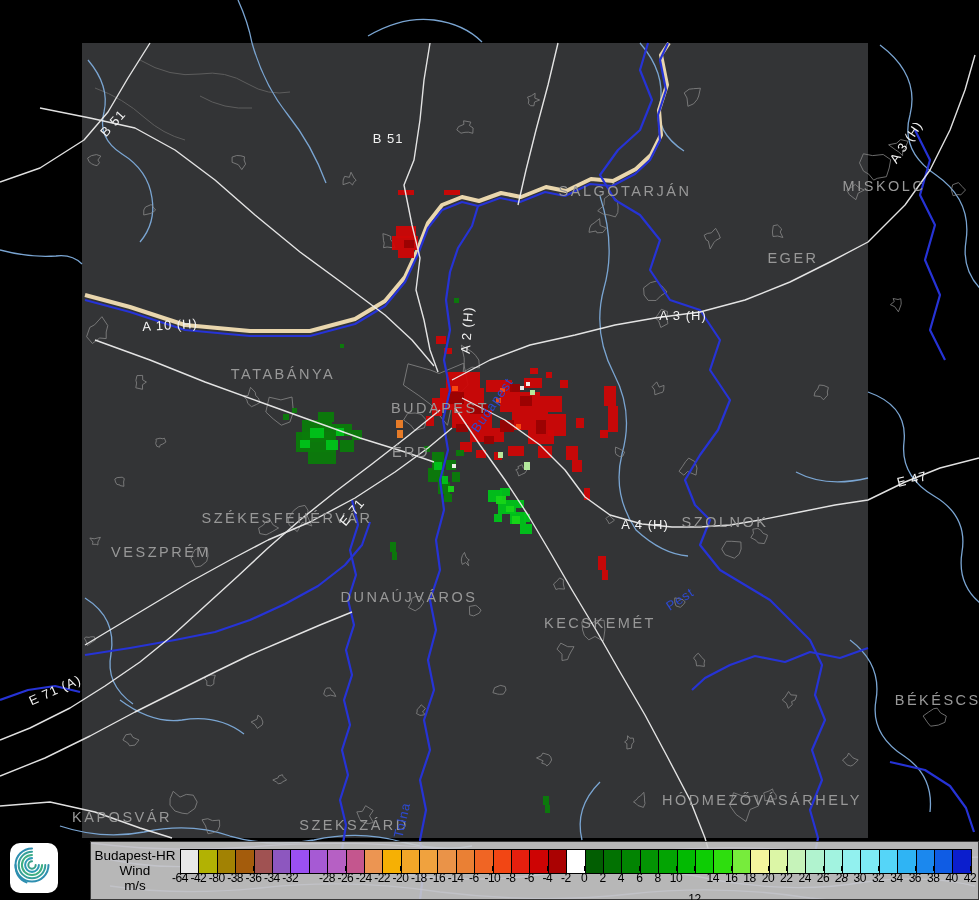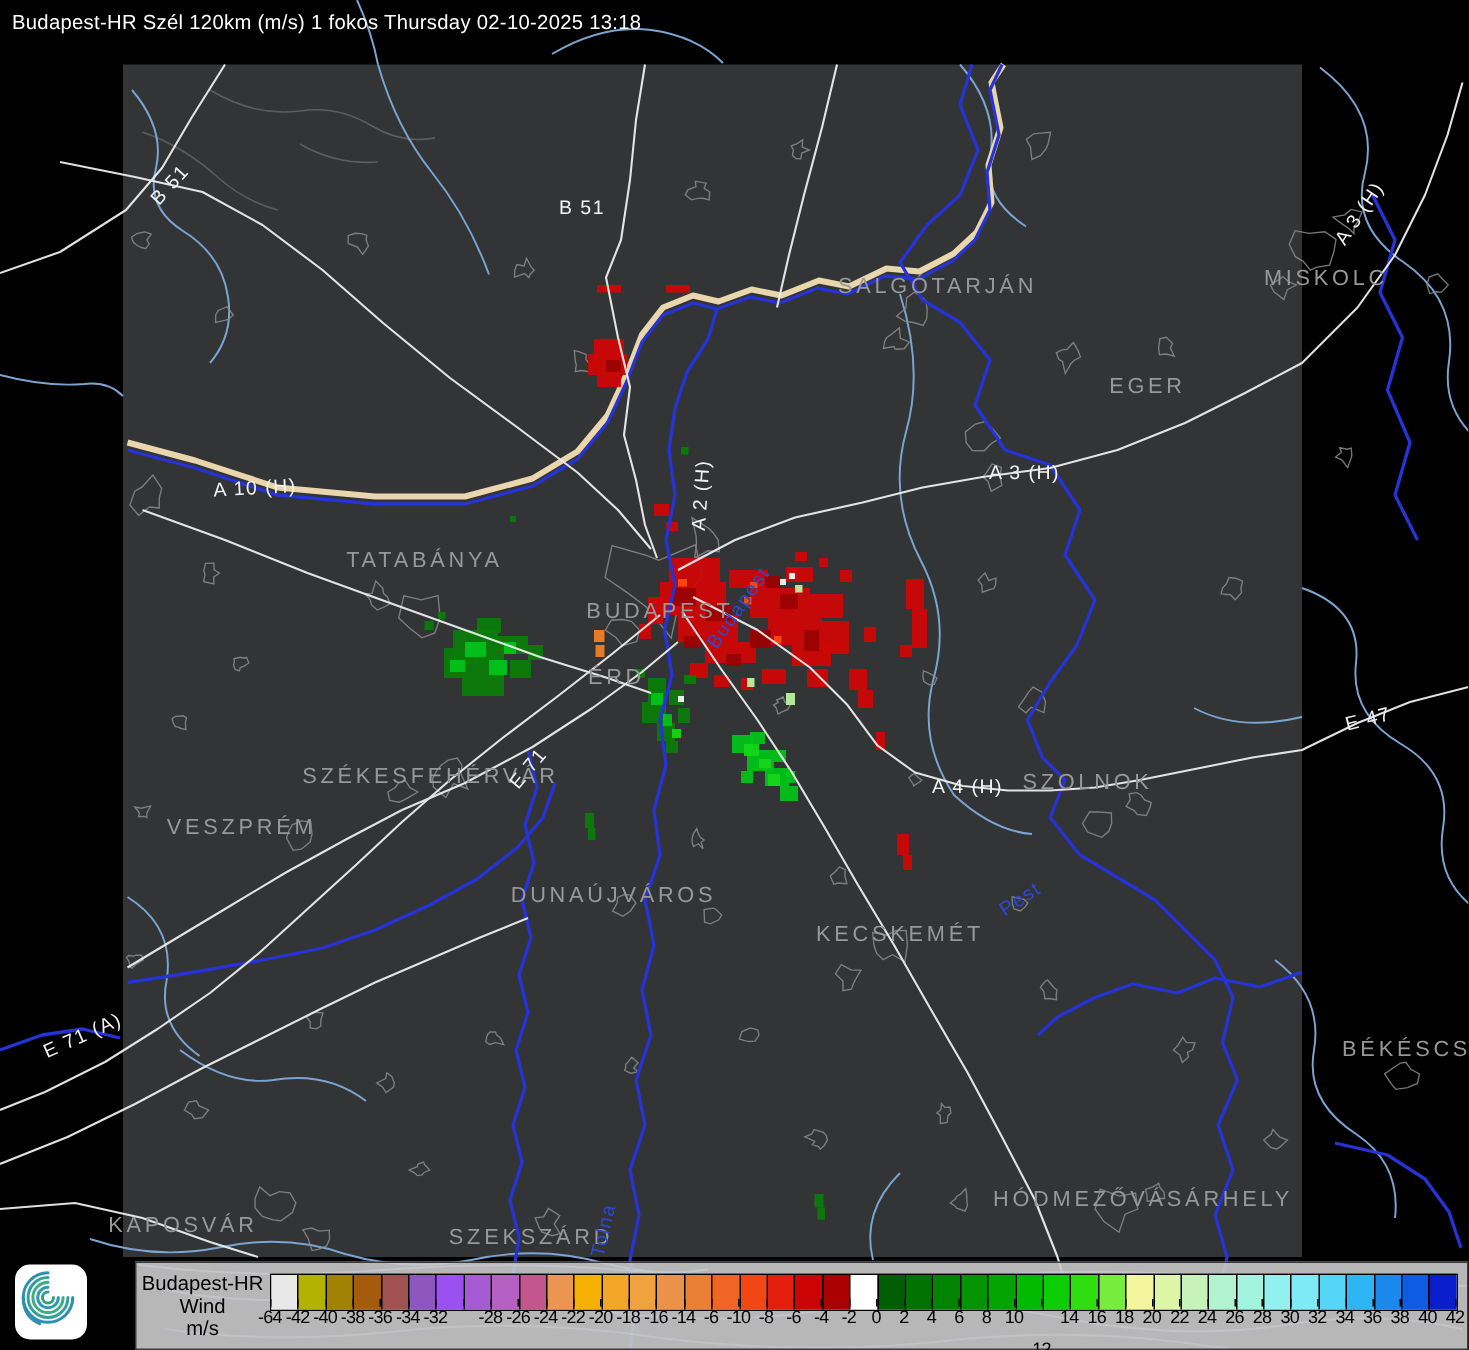--- a/index.html
+++ b/index.html
@@ -264,26 +264,25 @@
       <path d="M0,806 L50,802 L95,812 L140,828 L172,838"></path>
     </g>
 
     <g fill="none" stroke-width="1.3">
       <path stroke="rgba(150,160,235,0.8)" d="M95,856 q60,16 130,8 q80,-10 150,6 q90,16 170,4 q90,-12 170,6 q80,14 150,2 q60,-8 110,4"></path>
       <path stroke="rgba(150,160,235,0.7)" d="M110,886 q70,10 150,2 q90,-10 180,4 q100,12 190,2 q90,-10 180,4 q70,8 140,2"></path>
       <path stroke="rgba(170,160,240,0.8)" d="M90,843 q80,10 160,4 q100,-8 190,2 q110,10 210,2 q100,-8 200,4 q60,6 129,2"></path>
     </g>
   </svg>
 
-  <div class="map-title">Budapest-HR Szél 120km (m/s) 1 fokos Thursday 02-10-2025 13:18</div>
 
   <div class="labels-layer" id="map-labels">
       <div class="lbl city" style="left: 625px; top: 191px; transform: translate(-50%, -50%) rotate(0deg);">SALGÓTARJÁN</div>
       <div class="lbl city" style="left: 884px; top: 186px; transform: translate(-50%, -50%) rotate(0deg);">MISKOLC</div>
-      <div class="lbl city" style="left: 765px; top: 258px; transform: translate(-50%, -50%) rotate(0deg);">EGER</div>
+      <div class="lbl city" style="left: 793px; top: 258px; transform: translate(-50%, -50%) rotate(0deg);">EGER</div>
       <div class="lbl city" style="left: 283px; top: 374px; transform: translate(-50%, -50%) rotate(0deg);">TATABÁNYA</div>
       <div class="lbl city" style="left: 440px; top: 408px; transform: translate(-50%, -50%) rotate(0deg);">BUDAPEST</div>
       <div class="lbl city" style="left: 411px; top: 452px; transform: translate(-50%, -50%) rotate(0deg);">ÉRD</div>
       <div class="lbl city" style="left: 287px; top: 518px; transform: translate(-50%, -50%) rotate(0deg);">SZÉKESFEHÉRVÁR</div>
       <div class="lbl city" style="left: 161px; top: 552px; transform: translate(-50%, -50%) rotate(0deg);">VESZPRÉM</div>
       <div class="lbl city" style="left: 409px; top: 597px; transform: translate(-50%, -50%) rotate(0deg);">DUNAÚJVÁROS</div>
       <div class="lbl city" style="left: 600px; top: 623px; transform: translate(-50%, -50%) rotate(0deg);">KECSKEMÉT</div>
       <div class="lbl city" style="left: 725px; top: 522px; transform: translate(-50%, -50%) rotate(0deg);">SZOLNOK</div>
       <div class="lbl city" style="left: 762px; top: 800px; transform: translate(-50%, -50%) rotate(0deg);">HÓDMEZŐVÁSÁRHELY</div>
       <div class="lbl city" style="left: 956px; top: 700px; transform: translate(-50%, -50%) rotate(0deg);">BÉKÉSCSABA</div>
@@ -354,21 +353,21 @@
         <div class="cell" style="background: rgb(27, 136, 238);"></div>
         <div class="cell" style="background: rgb(15, 92, 228);"></div>
         <div class="cell" style="background: rgb(11, 30, 205);"></div>
       </div>
     <div class="tickrow" id="tickrow">
         <div class="tick" style="left: 0px;"></div>
         <div class="tlabel" style="left: 0px;">-64</div>
         <div class="tick" style="left: 18.3721px;"></div>
         <div class="tlabel" style="left: 18.3721px;">-42</div>
         <div class="tick" style="left: 36.7442px;"></div>
-        <div class="tlabel" style="left: 36.7442px;">-40</div>
+        <div class="tlabel" style="left: 36.7442px;">-80</div>
         <div class="tick" style="left: 55.1163px;"></div>
         <div class="tlabel" style="left: 55.1163px;">-38</div>
         <div class="tick" style="left: 73.4884px;"></div>
         <div class="tlabel" style="left: 73.4884px;">-36</div>
         <div class="tick" style="left: 91.8605px;"></div>
         <div class="tlabel" style="left: 91.8605px;">-34</div>
         <div class="tick" style="left: 110.233px;"></div>
         <div class="tlabel" style="left: 110.233px;">-32</div>
         <div class="tick" style="left: 128.605px;"></div>
         <div class="tlabel" style="left: 128.605px; margin-top: 27px;">-30</div>
@@ -422,21 +421,21 @@
         <div class="tlabel" style="left: 569.535px;">18</div>
         <div class="tick" style="left: 587.907px;"></div>
         <div class="tlabel" style="left: 587.907px;">20</div>
         <div class="tick" style="left: 606.279px;"></div>
         <div class="tlabel" style="left: 606.279px;">22</div>
         <div class="tick" style="left: 624.651px;"></div>
         <div class="tlabel" style="left: 624.651px;">24</div>
         <div class="tick" style="left: 643.023px;"></div>
         <div class="tlabel" style="left: 643.023px;">26</div>
         <div class="tick" style="left: 661.395px;"></div>
-        <div class="tlabel" style="left: 661.395px;">28</div>
+        <div class="tlabel" style="left: 661.395px; font-style: italic;">28</div>
         <div class="tick" style="left: 679.767px;"></div>
         <div class="tlabel" style="left: 679.767px;">30</div>
         <div class="tick" style="left: 698.14px;"></div>
         <div class="tlabel" style="left: 698.14px;">32</div>
         <div class="tick" style="left: 716.512px;"></div>
         <div class="tlabel" style="left: 716.512px;">34</div>
         <div class="tick" style="left: 734.884px;"></div>
         <div class="tlabel" style="left: 734.884px;">36</div>
         <div class="tick" style="left: 753.256px;"></div>
         <div class="tlabel" style="left: 753.256px;">38</div>

